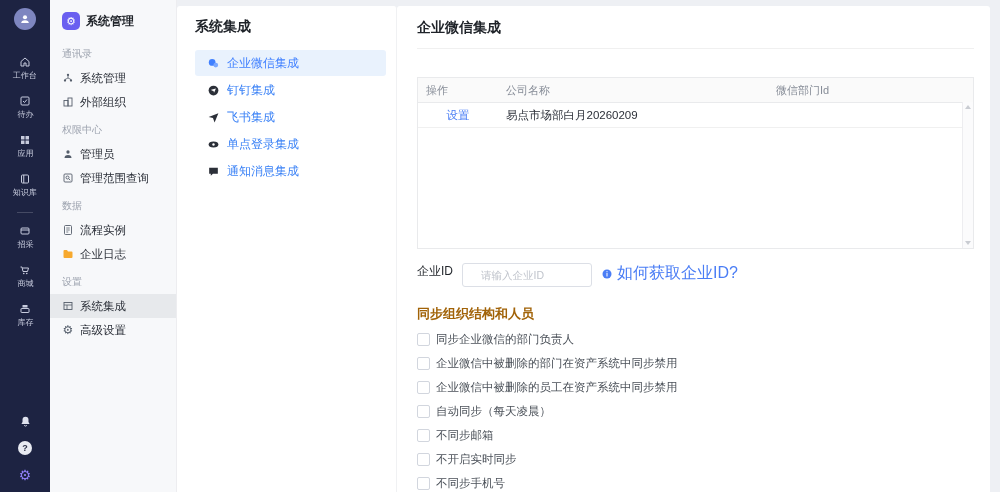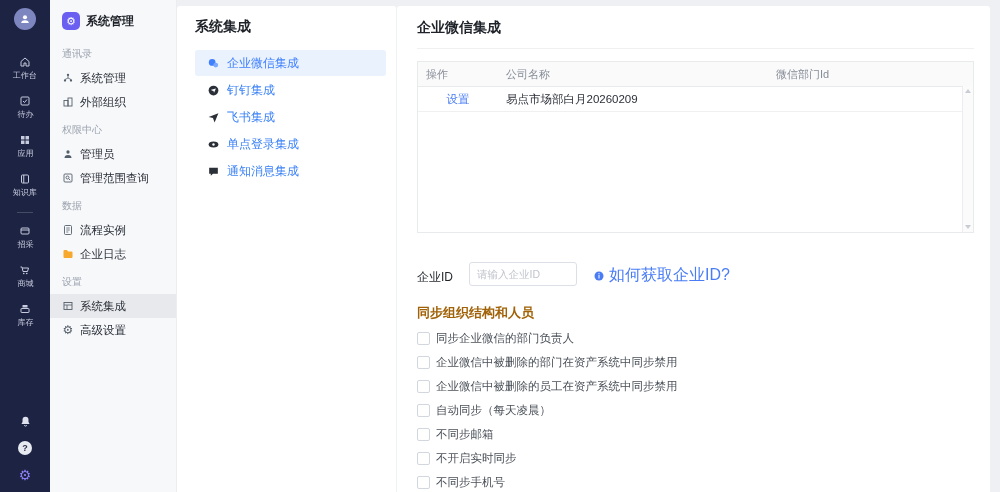--- a/index.html
+++ b/index.html
@@ -33,36 +33,36 @@
   .menu{width:220px;flex-shrink:0;background:#fff;margin-top:6px;border-right:1px solid #f0f1f3;box-sizing:border-box;padding:12px 10px 0 18px;border-radius:3px 3px 0 0;}
   .menu-title{font-size:14px;font-weight:bold;color:#1f2329;margin-bottom:14px;}
   .menu-item{display:flex;align-items:center;gap:7px;height:26px;margin-bottom:1px;padding-left:12px;font-size:12px;color:#3b82f6;border-radius:3px;cursor:pointer;}
   .menu-item svg{width:13px;height:13px;flex-shrink:0;}
   .menu-item.selected{background:#e9f2fd;color:#4080ff;}
 
   
   .main{flex:1;background:#fff;margin-top:6px;box-sizing:border-box;padding:0 16px 0 20px;border-radius:3px 3px 0 0;position:relative;}
   .gutter{width:10px;flex-shrink:0;}
   .main-title{font-size:14px;font-weight:bold;color:#1f2329;padding:13px 0 11px;border-bottom:1px solid #f0f0f0;}
-  .table-wrap{margin-top:12px;border:1px solid #e9eaec;height:172px;position:relative;box-sizing:border-box;overflow:hidden;}
+  .table-wrap{margin-top:28px;border:1px solid #e9eaec;height:172px;position:relative;box-sizing:border-box;overflow:hidden;}
   .thead{display:flex;background:#fafafa;border-bottom:1px solid #e9eaec;height:24px;align-items:center;font-size:11px;color:#868c97;}
   .trow{display:flex;height:24px;align-items:center;font-size:11.5px;color:#2b2f38;border-bottom:1px solid #f0f0f0;background:#fff;}
   .col-action{width:80px;box-sizing:border-box;padding-left:8px;flex-shrink:0;}
   .col-company{width:270px;box-sizing:border-box;padding-left:8px;flex-shrink:0;}
   .col-dept{flex:1;box-sizing:border-box;padding-left:8px;}
   .trow .col-action{text-align:center;padding-left:0;}
   .link{color:#4a7df5;cursor:pointer;}
   .vscroll{position:absolute;top:24px;right:0;bottom:0;width:10px;background:#fbfbfc;border-left:1px solid #ededf0;}
   .vs-arrow{position:absolute;left:2px;width:6px;height:4px;background:#c9ccd2;}
   .vs-arrow.up{top:3px;clip-path:polygon(50% 0,0 100%,100% 100%);}
   .vs-arrow.down{bottom:3px;clip-path:polygon(0 0,100% 0,50% 100%);}
 
-  .corp-row{display:flex;align-items:flex-end;margin-top:29px;gap:16px;}
+  .corp-row{display:flex;align-items:flex-start;margin-top:14px;gap:9px;}
   .corp-label{font-size:12px;color:#1f2329;}
-  .corp-input{width:92px;height:22px;border:1px solid #dcdfe6;border-radius:3px;padding:0 7px;font-size:10.5px;color:#333;outline:none;font-family:inherit;}
+  .corp-input{width:92px;height:22px;border:1px solid #dcdfe6;border-radius:3px;padding:0 18px;font-size:10.5px;color:#333;outline:none;font-family:inherit;}
   .corp-input::placeholder{color:#c0c4cc;}
   .help-link{display:flex;align-items:center;gap:4px;font-size:16px;color:#4a7df5;cursor:pointer;}
   .help-link svg{width:12px;height:12px;}
 
   .sync-title{margin-top:18px;font-size:13px;font-weight:bold;color:#a16207;}
   .cb-row{display:flex;align-items:center;gap:6px;margin-top:9px;font-size:11.5px;color:#4a5058;cursor:pointer;}
   .cb{width:13px;height:13px;border:1px solid #d2d6de;border-radius:2px;background:#fff;box-sizing:border-box;flex-shrink:0;}
 </style>
 </head>
 <body>

